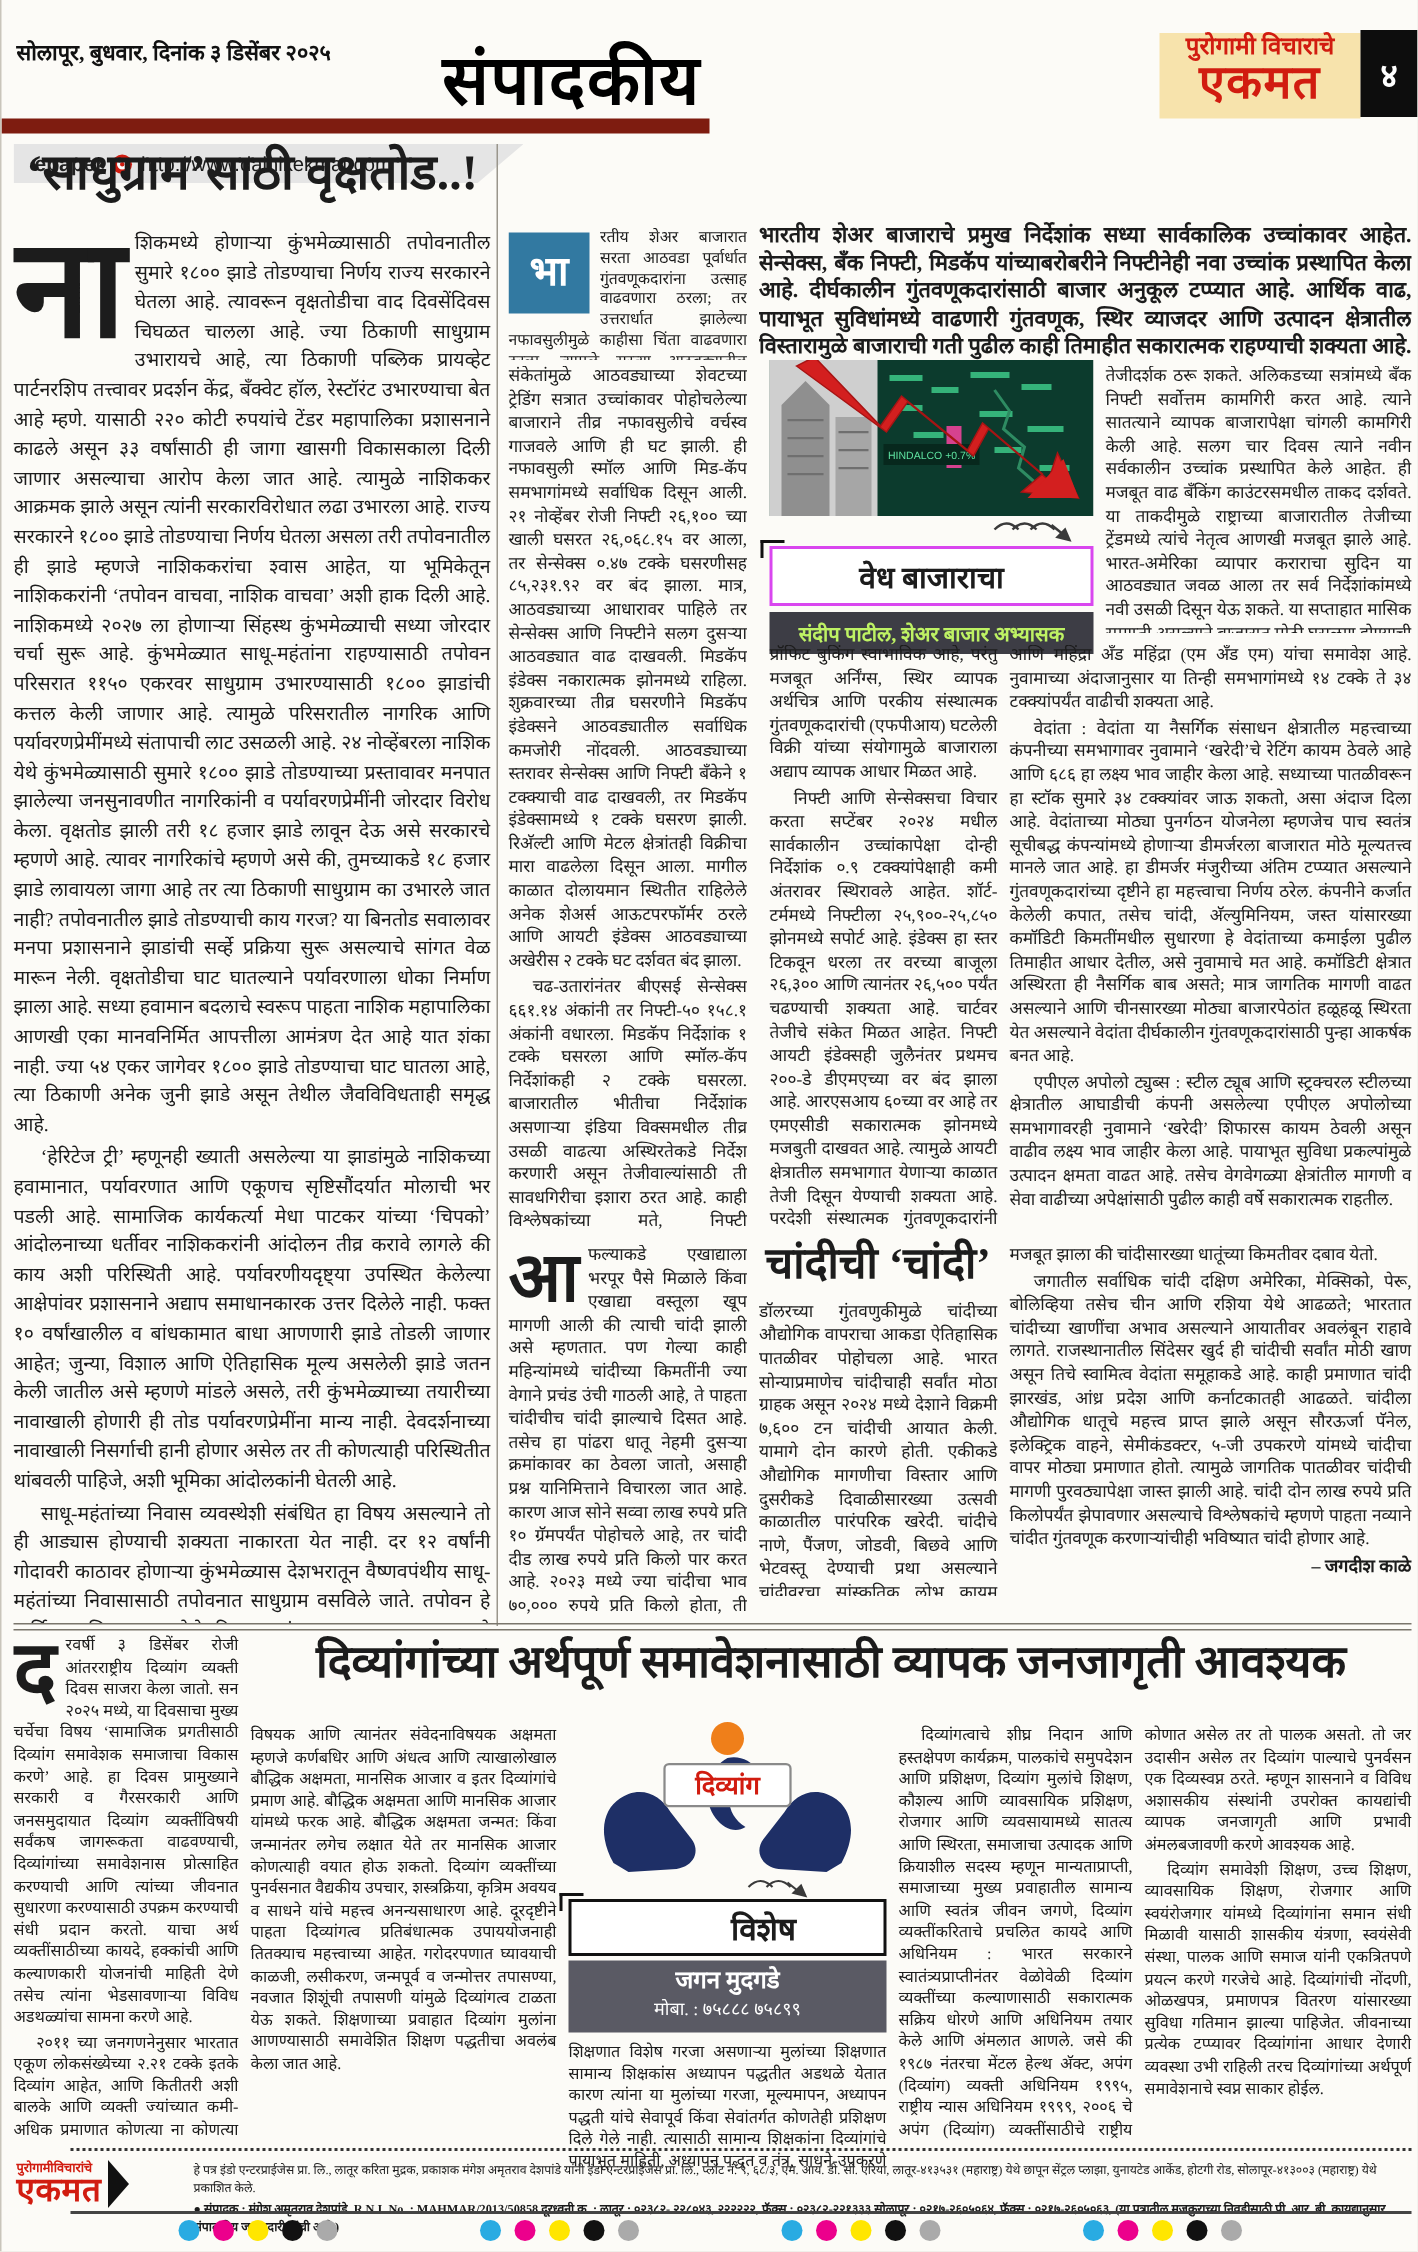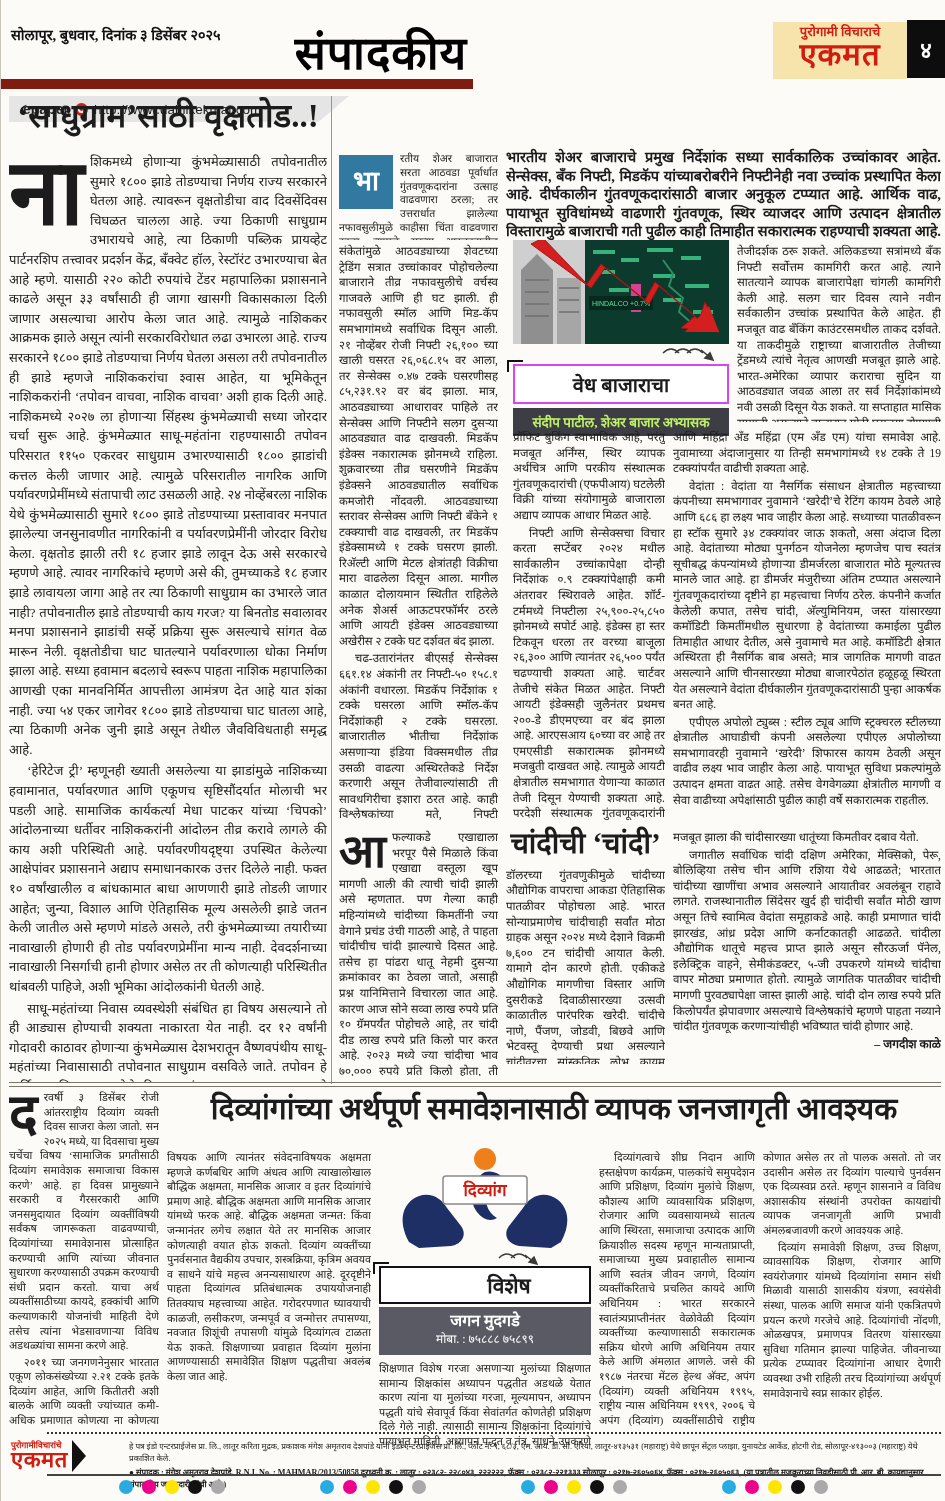--- a/index.html
+++ b/index.html
@@ -13,21 +13,21 @@
   .dateline{font-weight:bold;font-size:14.5px;color:#111;}
   .epaper-bar{background:#e5e5e5;height:26px;display:flex;align-items:center;gap:6px;
               padding:0 26px 0 14px;clip-path:polygon(0 0,100% 0,91% 100%,0 100%);font-weight:bold;margin-top:48px;}
   .epaper-label{font-size:14px;color:#222;font-family:"Liberation Sans",sans-serif;}
   .epaper-ico{width:13px;height:13px;border-radius:50%;background:#d11c10;display:inline-block;position:relative;}
   .epaper-ico:after{content:"";position:absolute;left:3px;top:3px;width:7px;height:7px;border-radius:50%;border:2px solid #fff;box-sizing:border-box;}
   .epaper-url{font-size:13.5px;color:#1a1a1a;font-family:"Liberation Sans",sans-serif;font-weight:normal;text-decoration:none;}
   .maroon-bar{background:#7e1c10;height:10px;}
   .section-title{font-size:46px;font-weight:bold;letter-spacing:1px;color:#000;text-align:center;}
   .masthead{background:#f7e3ac;text-align:center;padding-top:3px;}
-  .masthead .tag{color:#d11c10;font-weight:bold;font-size:13px;line-height:13px;}
+  .masthead .tag{color:#d11c10;font-weight:bold;font-size:16px;line-height:13px;}
   .masthead .ttl{color:#d11c10;font-weight:bold;font-size:31px;line-height:33px;letter-spacing:1px;}
   .pagenum{background:#0d0d0d;color:#fff;display:flex;align-items:center;justify-content:center;font-size:22px;font-weight:bold;}
   
   .vrule{width:1px;background:#9a968c;}
   .hrule-double{height:3px;border-top:1px solid #7a766c;border-bottom:1px solid #7a766c;}
   
   .headline1{font-size:33px;font-weight:bold;text-align:center;line-height:1.15;}
   .headline-main{font-size:46px;font-weight:bold;text-align:center;line-height:1.05;}
   .headline2{font-size:29px;font-weight:bold;text-align:center;line-height:1.1;}
   .headline3{font-size:30px;font-weight:bold;text-align:center;line-height:1.15;}
@@ -163,21 +163,21 @@
     <p class="para first">तेजीदर्शक ठरू शकते. अलिकडच्या सत्रांमध्ये बँक निफ्टी सर्वोत्तम कामगिरी करत आहे. त्याने सातत्याने व्यापक बाजारापेक्षा चांगली कामगिरी केली आहे. सलग चार दिवस त्याने नवीन सर्वकालीन उच्चांक प्रस्थापित केले आहेत. ही मजबूत वाढ बँकिंग काउंटरसमधील ताकद दर्शवते. या ताकदीमुळे राष्ट्राच्या बाजारातील तेजीच्या ट्रेंडमध्ये त्यांचे नेतृत्व आणखी मजबूत झाले आहे. भारत-अमेरिका व्यापार कराराचा सुदिन या आठवड्यात जवळ आला तर सर्व निर्देशांकांमध्ये नवी उसळी दिसून येऊ शकते. या सप्ताहात मासिक समाप्ती असल्याने बाजारात मोठी घुसळण होण्याची शक्यता आहे. अशा काळात संयम, स्टॉपलॉस आणि निरीक्षण यांद्वारे योग्य रणनीती अवलंबणे गरजेचे आहे.</p>
 
   </div>
 
   <div class="abs just body11 clip" style="left:512px;top:430px;width:152px;height:390px;">
     <p class="para first">प्रॉफिट बुकिंग स्वाभाविक आहे, परंतु मजबूत अर्निंग्स, स्थिर व्यापक अर्थचित्र आणि परकीय संस्थात्मक गुंतवणूकदारांची (एफपीआय) घटलेली विक्री यांच्या संयोगामुळे बाजाराला अद्याप व्यापक आधार मिळत आहे.</p>
     <p class="para">निफ्टी आणि सेन्सेक्सचा विचार करता सप्टेंबर २०२४ मधील सार्वकालीन उच्चांकापेक्षा दोन्ही निर्देशांक ०.९ टक्क्यांपेक्षाही कमी अंतरावर स्थिरावले आहेत. शॉर्ट-टर्ममध्ये निफ्टीला २५,९००-२५,८५० झोनमध्ये सपोर्ट आहे. इंडेक्स हा स्तर टिकवून धरला तर वरच्या बाजूला २६,३०० आणि त्यानंतर २६,५०० पर्यंत चढण्याची शक्यता आहे. चार्टवर तेजीचे संकेत मिळत आहेत. निफ्टी आयटी इंडेक्सही जुलैनंतर प्रथमच २००-डे डीएमएच्या वर बंद झाला आहे. आरएसआय ६०च्या वर आहे तर एमएसीडी सकारात्मक झोनमध्ये मजबुती दाखवत आहे. त्यामुळे आयटी क्षेत्रातील समभागात येणाऱ्या काळात तेजी दिसून येण्याची शक्यता आहे. परदेशी संस्थात्मक गुंतवणूकदारांनी (एफआयआय) या आठवड्यात त्यांचा विक्रीचा मारा कमी करत आणल्याचे दिसून आले असून त्यांनी १८८ कोटी रुपये किमतीचे शेअर्स विकले. व्हाेलेट, देशांतर्गत संस्थात्मक गुंतवणूकदार यांनी आठवड्यात</p>
   </div>
 
   <div class="abs just body11 clip" style="left:672px;top:430px;width:268px;height:390px;">
-    <p class="para first">आणि महिंद्रा अँड महिंद्रा (एम अँड एम) यांचा समावेश आहे. नुवामाच्या अंदाजानुसार या तिन्ही समभागांमध्ये १४ टक्के ते 19 टक्क्यांपर्यंत वाढीची शक्यता आहे.</p>
+    <p class="para first">आणि महिंद्रा अँड महिंद्रा (एम अँड एम) यांचा समावेश आहे. नुवामाच्या अंदाजानुसार या तिन्ही समभागांमध्ये १४ टक्के ते ३४ टक्क्यांपर्यंत वाढीची शक्यता आहे.</p>
     <p class="para">वेदांता : वेदांता या नैसर्गिक संसाधन क्षेत्रातील महत्त्वाच्या कंपनीच्या समभागावर नुवामाने ‘खरेदी’चे रेटिंग कायम ठेवले आहे आणि ६८६ हा लक्ष्य भाव जाहीर केला आहे. सध्याच्या पातळीवरून हा स्टॉक सुमारे ३४ टक्क्यांवर जाऊ शकतो, असा अंदाज दिला आहे. वेदांताच्या मोठ्या पुनर्गठन योजनेला म्हणजेच पाच स्वतंत्र सूचीबद्ध कंपन्यांमध्ये होणाऱ्या डीमर्जरला बाजारात मोठे मूल्यतत्त्व मानले जात आहे. हा डीमर्जर मंजुरीच्या अंतिम टप्प्यात असल्याने गुंतवणूकदारांच्या दृष्टीने हा महत्त्वाचा निर्णय ठरेल. कंपनीने कर्जात केलेली कपात, तसेच चांदी, अ‍ॅल्युमिनियम, जस्त यांसारख्या कमॉडिटी किमतींमधील सुधारणा हे वेदांताच्या कमाईला पुढील तिमाहीत आधार देतील, असे नुवामाचे मत आहे. कमॉडिटी क्षेत्रात अस्थिरता ही नैसर्गिक बाब असते; मात्र जागतिक मागणी वाढत असल्याने आणि चीनसारख्या मोठ्या बाजारपेठांत हळूहळू स्थिरता येत असल्याने वेदांता दीर्घकालीन गुंतवणूकदारांसाठी पुन्हा आकर्षक बनत आहे.</p>
     <p class="para">एपीएल अपोलो ट्युब्स : स्टील ट्यूब आणि स्ट्रक्चरल स्टीलच्या क्षेत्रातील आघाडीची कंपनी असलेल्या एपीएल अपोलोच्या समभागावरही नुवामाने ‘खरेदी’ शिफारस कायम ठेवली असून वाढीव लक्ष्य भाव जाहीर केला आहे. पायाभूत सुविधा प्रकल्पांमुळे उत्पादन क्षमता वाढत आहे. तसेच वेगवेगळ्या क्षेत्रांतील मागणी व सेवा वाढीच्या अपेक्षांसाठी पुढील काही वर्षे सकारात्मक राहतील.</p>
   </div>
 
   <div class="abs just body11 clip" style="left:338px;top:830px;width:159px;height:246px;">
     <span class="dropcap dc-mid">आ</span>
     <p class="para first">फल्याकडे एखाद्याला भरपूर पैसे मिळाले किंवा एखाद्या वस्तूला खूप मागणी आली की त्याची चांदी झाली असे म्हणतात. पण गेल्या काही महिन्यांमध्ये चांदीच्या किमतींनी ज्या वेगाने प्रचंड उंची गाठली आहे, ते पाहता चांदीचीच चांदी झाल्याचे दिसत आहे. तसेच हा पांढरा धातू नेहमी दुसऱ्या क्रमांकावर का ठेवला जातो, असाही प्रश्न यानिमित्ताने विचारला जात आहे. कारण आज सोने सव्वा लाख रुपये प्रति १० ग्रॅमपर्यंत पोहोचले आहे, तर चांदी दीड लाख रुपये प्रति किलो पार करत आहे. २०२३ मध्ये ज्या चांदीचा भाव ७०,००० रुपये प्रति किलो होता, ती आज जवळपास दुप्पट उंचीवर पोहोचली आहे. चांदीच्या दरवाढीने यंदा सराफा बाजारात मोठी उलाढाल होत आहे. धनत्रयोदशी आणि दिवाळीच्या मुहूर्तांवर चांदीची विक्रमी खरेदी झाली. ग्रामीण भागांत चांदीचे दागिने, घंट्या, भांडी यांना मोठी मागणी असते. लग्नसराईत चांदीच्या वस्तूंना मागणीचा ओघ वाढतच जातो.</p>
   </div>
   <div class="abs" style="left:505px;top:828px;width:159px;height:248px;">
     <div class="headline2" style="margin-bottom:8px;">चांदीची ‘चांदी’</div>

